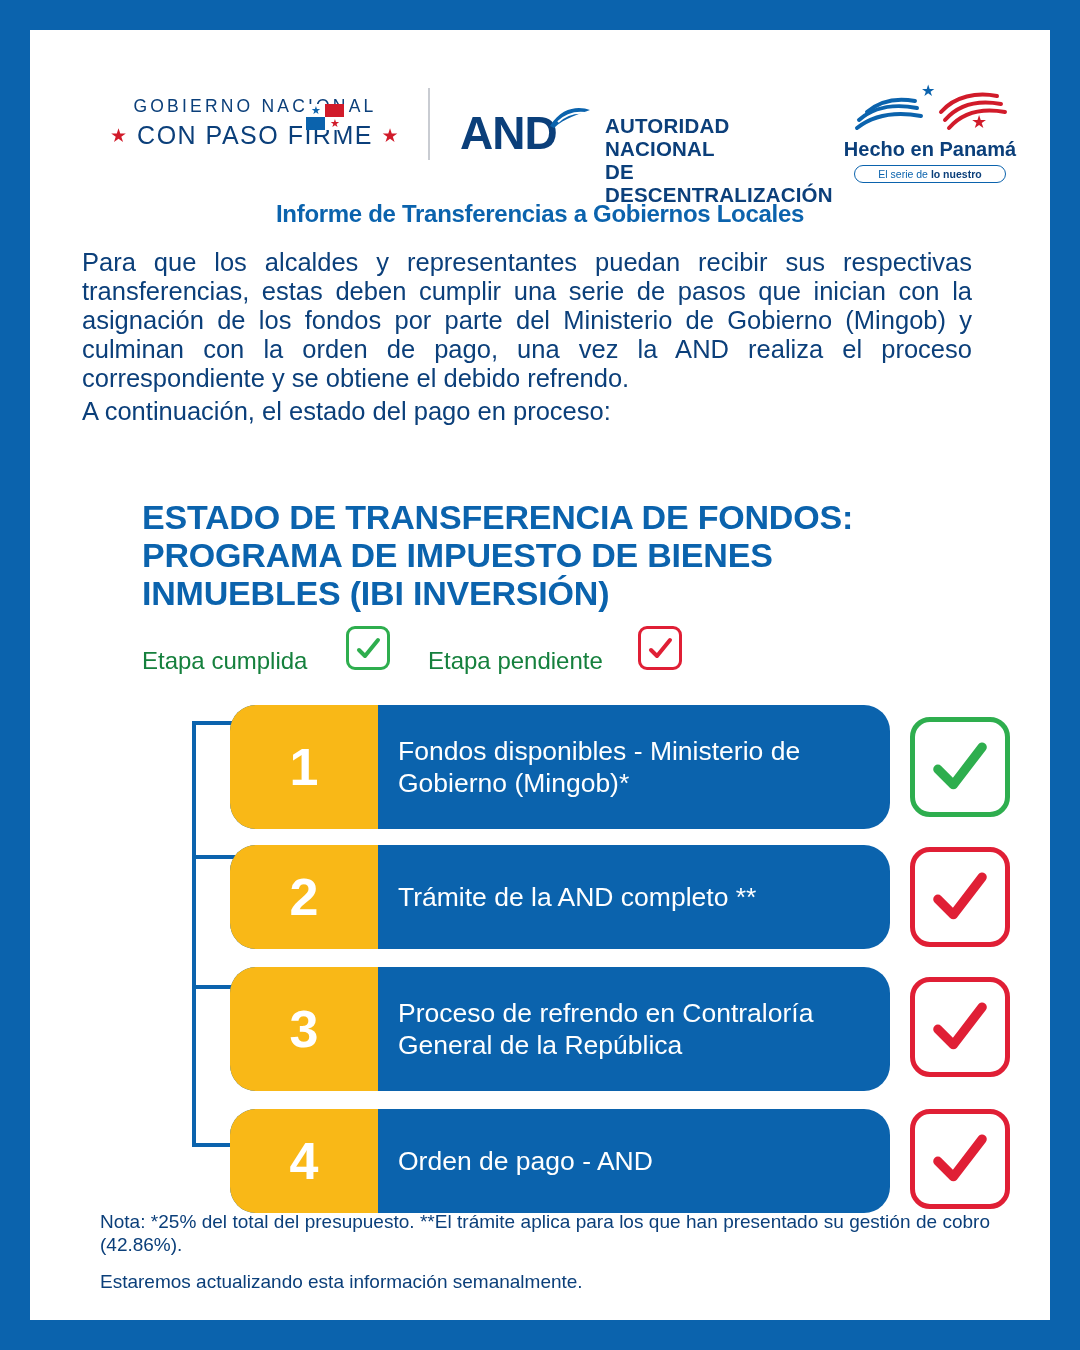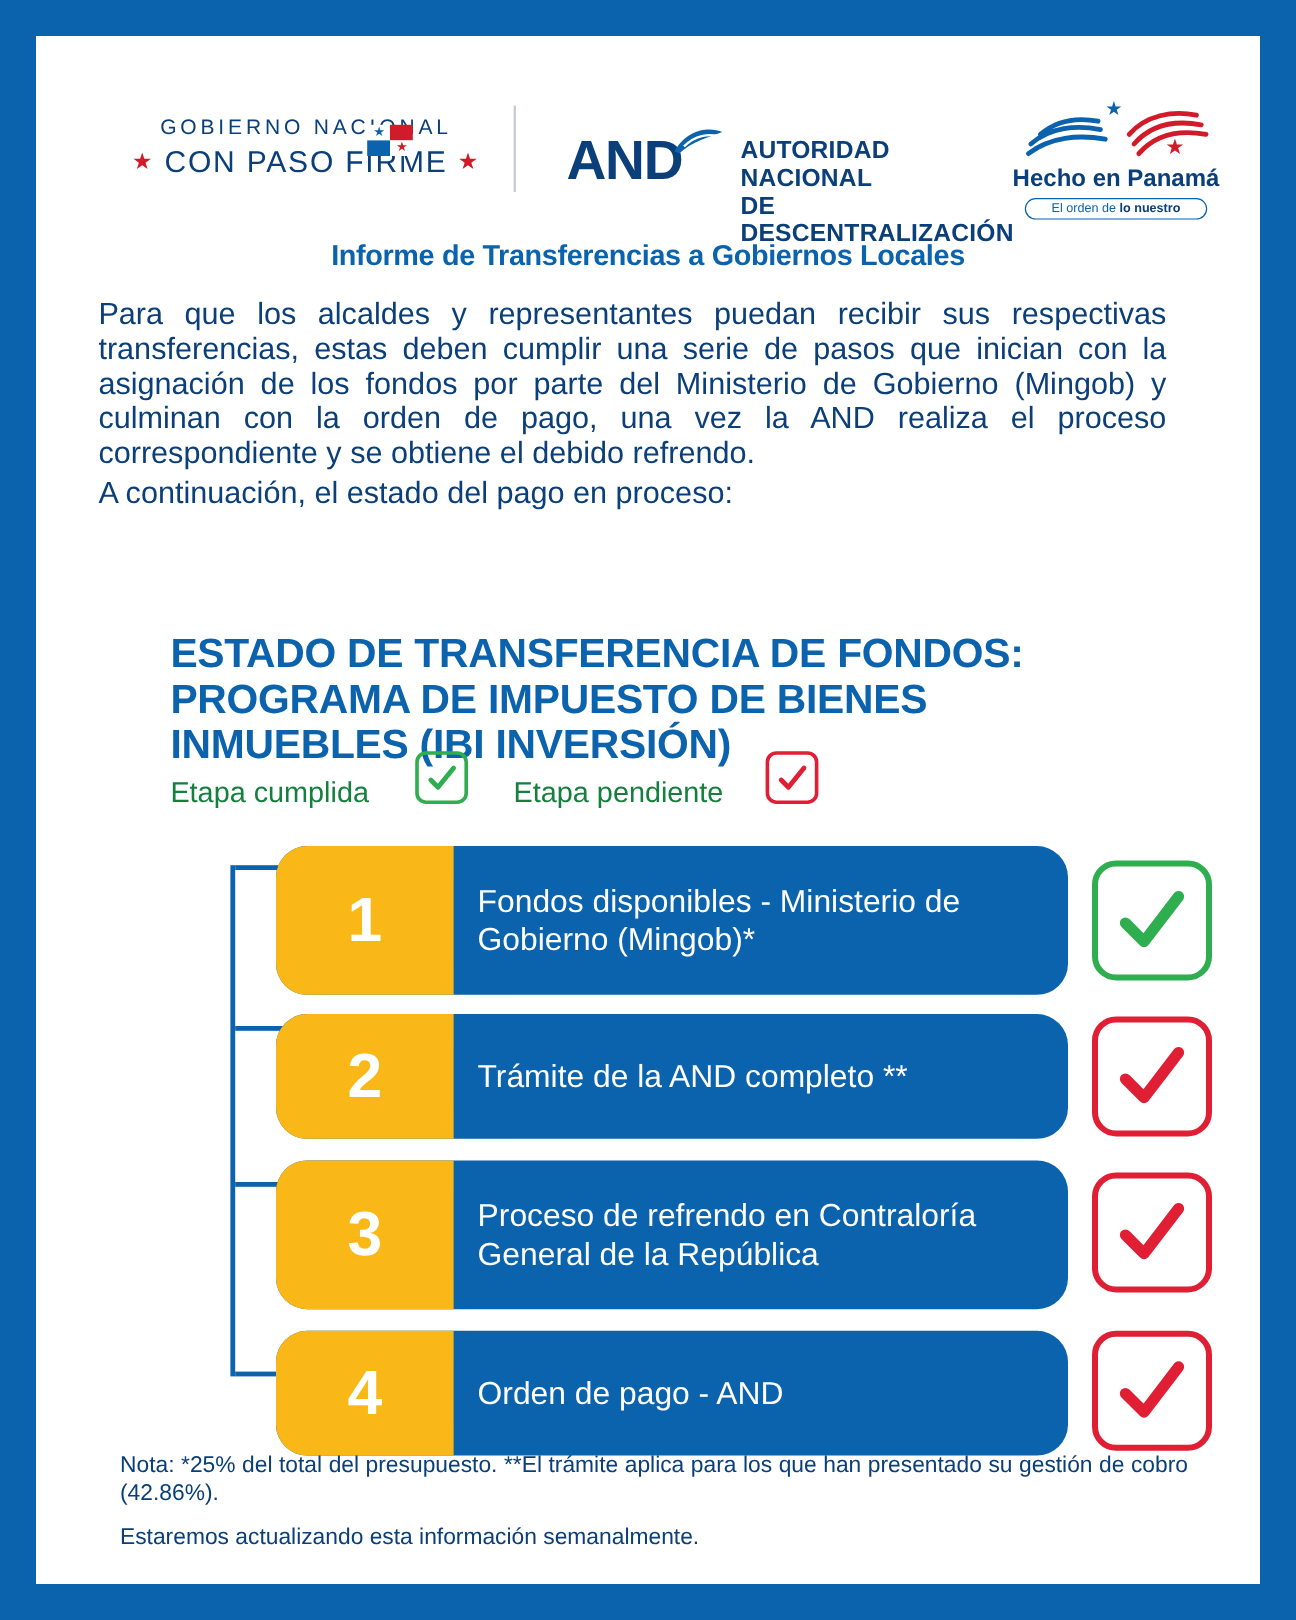--- a/index.html
+++ b/index.html
@@ -84,21 +84,20 @@
     height: 72px;
     background: #c9ccd2;
   }
 
   .logo-and {
     position: absolute;
     left: 430px;
     top: 42px;
     width: 360px;
     height: 70px;
-    margin-left: 12px;
   }
   .logo-and .and-word {
     position: absolute;
     left: 0;
     top: 6px;
     font-size: 46px;
     font-weight: bold;
     letter-spacing: -1px;
     color: #0b3f7a;
   }
@@ -169,21 +168,21 @@
     line-height: 29px;
     text-align: justify;
   }
   .para.p1 { top: 218px; }
   .para.p2 { top: 367px; text-align: left; }
 
   
   .section-title {
     position: absolute;
     left: 112px;
-    top: 496px;
+    top: 468px;
     width: 830px;
     color: #0b63ad;
     font-size: 34px;
     font-weight: bold;
     line-height: 38px;
     letter-spacing: -0.2px;
   }
 
   
   .legend {
@@ -351,21 +350,21 @@
             <path d="M96 32 C110 16, 132 12, 152 16"></path>
             <path d="M100 40 C114 24, 134 20, 156 24"></path>
             <path d="M104 48 C118 32, 138 28, 160 32"></path>
           </g>
           <text x="76" y="16" font-size="16" fill="#0b63ad" font-family="Liberation Sans, sans-serif">★</text>
           <text x="126" y="48" font-size="18" fill="#d11b2a" font-family="Liberation Sans, sans-serif">★</text>
         </svg>
       </div>
       <div class="hecho-text">Hecho en Panamá</div>
       <div class="sello">
-        <span>El orden de </span><b>lo nuestro</b>
+        <span>El serie de </span><b>lo nuestro</b>
       </div>
     </div>
   </div>
 
   <div class="report-title">Informe de Transferencias a Gobiernos Locales</div>
   <div class="para p1">Para que los alcaldes y representantes puedan recibir sus respectivas transferencias, estas deben cumplir una serie de pasos que inician con la asignación de los fondos por parte del Ministerio de Gobierno (Mingob) y culminan con la orden de pago, una vez la AND realiza el proceso correspondiente y se obtiene el debido refrendo.</div>
   <div class="para p2">A continuación, el estado del pago en proceso:</div>
 
   <div class="section-title">ESTADO DE TRANSFERENCIA DE FONDOS: PROGRAMA DE IMPUESTO DE BIENES INMUEBLES (IBI INVERSIÓN)</div>
 

